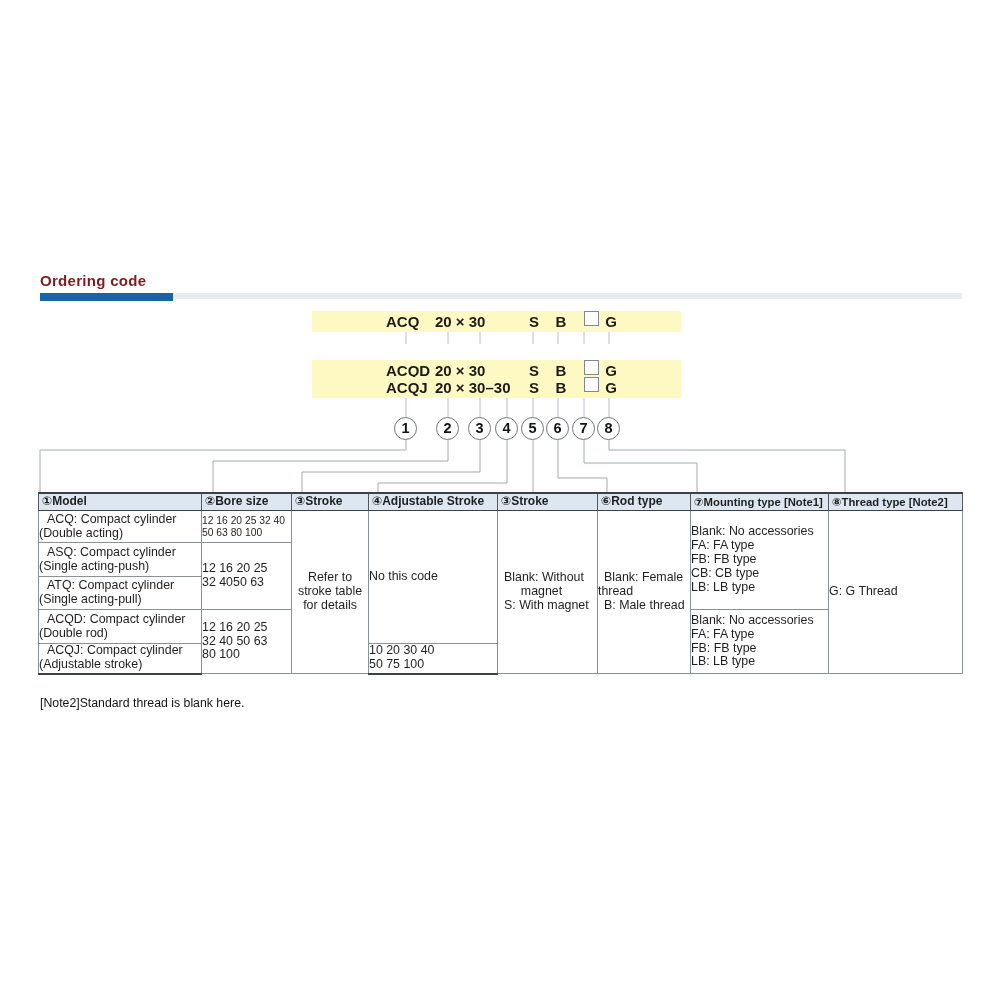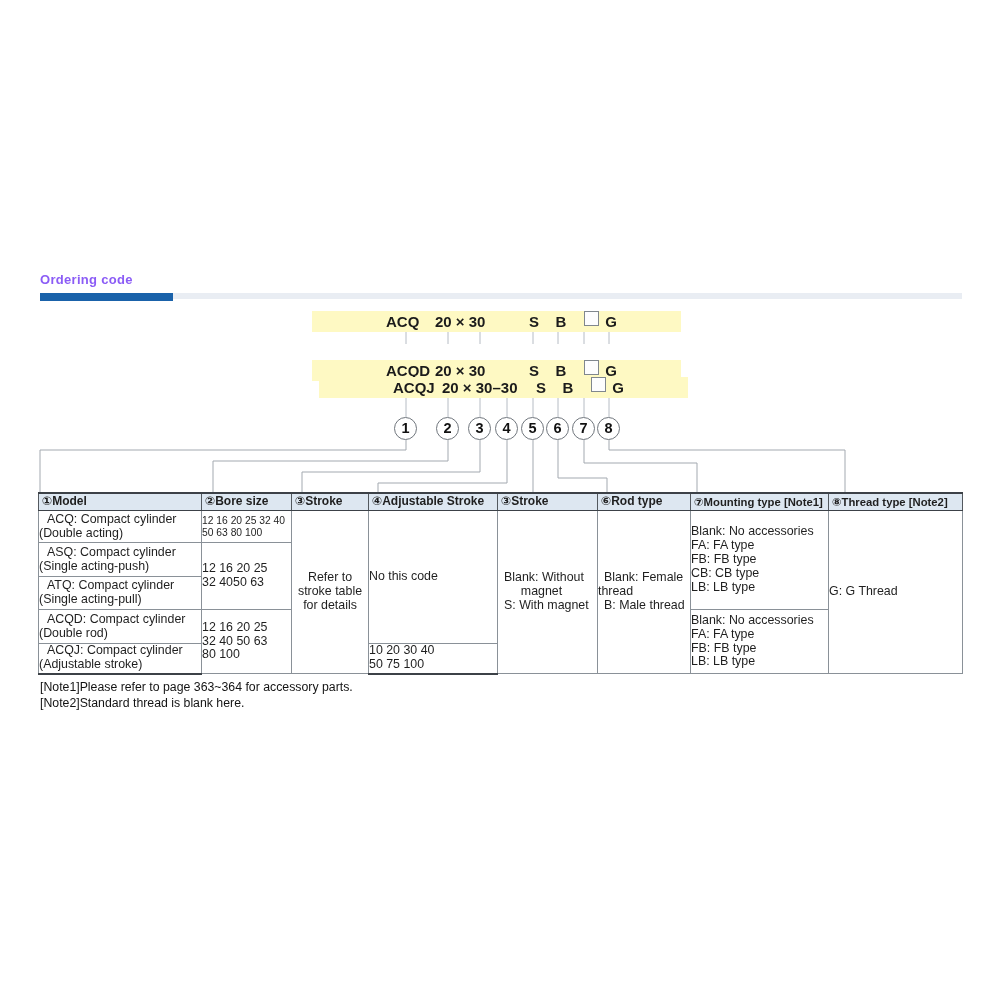--- a/index.html
+++ b/index.html
@@ -1,21 +1,21 @@
 <!DOCTYPE html>
 <html><head>
 <meta charset="utf-8">
 <style>
   html,body { margin:0; padding:0; background:#fff; }
   .canvas {
     position:relative; width:1000px; height:1000px; background:#ffffff;
     font-family:"Liberation Sans","DejaVu Sans",sans-serif; color:#1b1b1b; overflow:hidden;
   }
   
-  .title { position:absolute; left:40px; top:272px; font-size:13px; font-weight:bold; letter-spacing:0.3px; color:#8b5cf6; }
+  .title { position:absolute; left:40px; top:272px; font-size:15px; font-weight:bold; letter-spacing:0.3px; color:#7f1d1d; }
   .bar-dark { position:absolute; left:40px; top:293px; width:133px; height:8px; background:#1a62aa; }
   .bar-light { position:absolute; left:173px; top:293px; width:789px; height:6px; background:#e9edf3; }
 
   
   .lines { position:absolute; left:0; top:0; width:1000px; height:1000px; pointer-events:none; }
 
   
   .code-bar { position:absolute; left:312px; width:369px; height:21px; background:#fef9c3; font-weight:bold; font-size:15px; line-height:21px; }
   .code-bar span { position:absolute; top:0; white-space:nowrap; }
   .cb-model { left:74px; }
@@ -93,21 +93,21 @@
     <span class="cb-g">G</span>
   </div>
   <div class="code-bar" style="top:344px;margin-top:16px;">
     <span class="cb-model">ACQD</span>
     <span class="cb-size">20 × 30</span>
     <span class="cb-s">S</span>
     <span class="cb-b">B</span>
     <span class="cb-box"></span>
     <span class="cb-g">G</span>
   </div>
-  <div class="code-bar" style="top:377px;margin-left:7px;">
+  <div class="code-bar" style="top:377px;">
     <span class="cb-model">ACQJ</span>
     <span class="cb-size">20 × 30–30</span>
     <span class="cb-s">S</span>
     <span class="cb-b">B</span>
     <span class="cb-box"></span>
     <span class="cb-g">G</span>
   </div>
 
   <div class="callout" style="left:394px;">1</div>
   <div class="callout" style="left:436px;">2</div>
@@ -201,16 +201,15 @@
         <td class="model-td">
           <div class="m1">ACQJ: Compact cylinder</div>
           <div class="m2">(Adjustable stroke)</div>
         </td>
         <td class="pre adj-lower">10 20 30 40
 50 75 100</td>
       </tr>
     </tbody>
   </table>
 
-  <div class="note" style="top:680px;">[Note1]Please refer to page 363~364 for accessory parts.</div>
   <div class="note" style="top:696px;">[Note2]Standard thread is blank here.</div>
 
 </div>
 
 </body></html>

